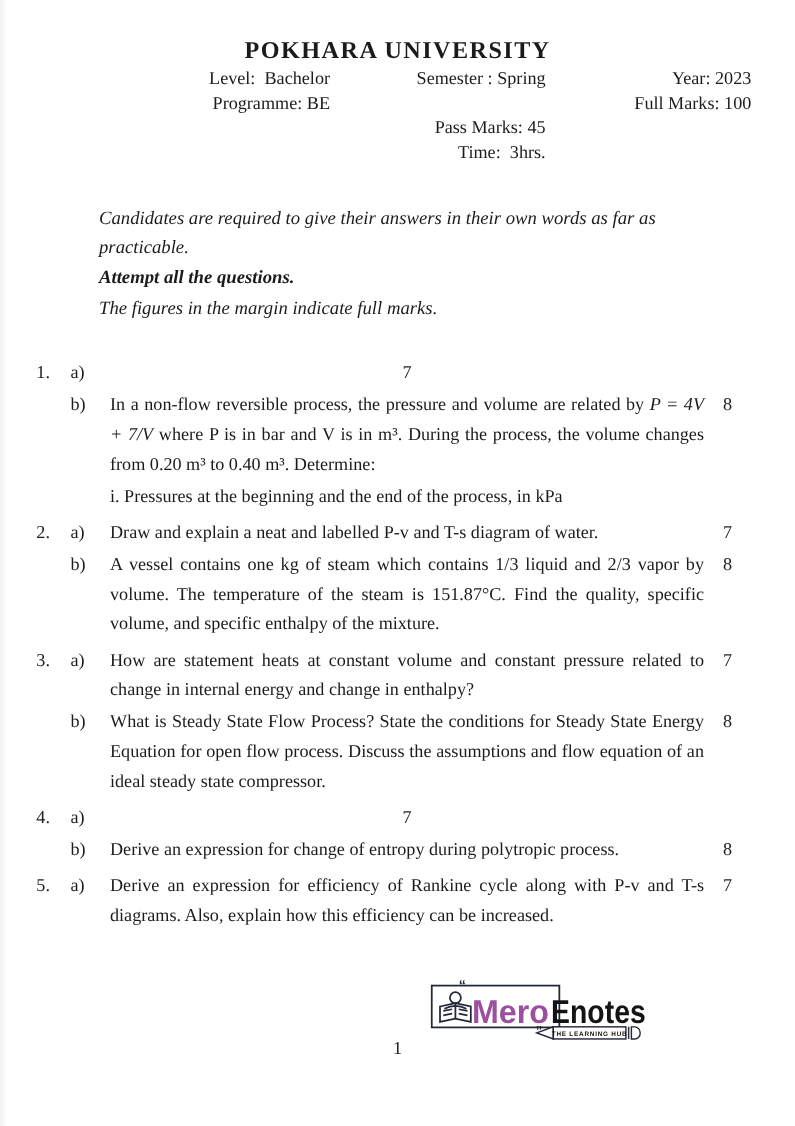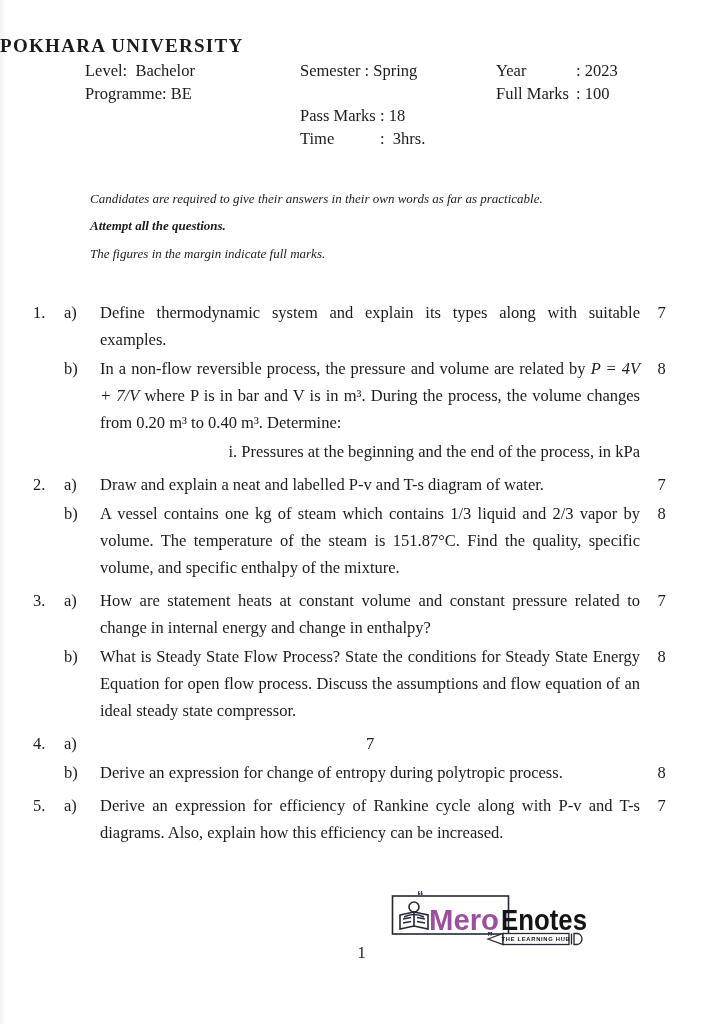--- a/index.html
+++ b/index.html
@@ -12,60 +12,61 @@
   }
   .page {
     position: relative;
     width: 723px; height: 1024px;
     overflow: hidden;
     background: linear-gradient(90deg, #f2f2f2 0px, #ffffff 6px);
   }
   
   .doc-title {
     margin: 33px 0 1px 0;
-    text-align: left;
+    text-align: center;
     font-weight: bold;
-    font-size: 19px;
+    font-size: 22px;
     letter-spacing: 1.3px;
     line-height: 26px;
   }
   .header-grid {
     margin: 0 40px 0 85px;
     display: grid;
     grid-template-columns: 215px 196px 1fr;
     font-size: 16.5px;
     line-height: 22.5px;
     white-space: pre-wrap;
+    text-align: right;
   }
   .hcell { min-height: 22.5px; }
   .hlbl { display: inline-block; width: 80px; }
   
   .instructions {
     margin: 36px 60px 0 90px;
     width: 565px;
     font-style: italic;
-    font-size: 13px;
+    font-size: 17px;
     line-height: 26px;
   }
   .instructions .instr { margin-top: 2px; }
   .instructions .instr.strong { font-weight: bold; margin-top: 1px; }
   
   .questions { margin: 32px 0 0 33px; font-size: 16.5px; }
   .q { margin-top: 6px; }
   .q-row {
     display: grid;
     grid-template-columns: 31px 36px 540px 43px;
     line-height: 27px;
   }
   .q-row.part-gap { margin-top: 2px; }
   .cell { min-height: 27px; }
   .cell.text { text-align: justify; }
   .cell.marks { text-align: center; }
   .math { font-style: italic; }
-  .subitem { text-align: right; margin-top: 2px; }
+  .subitem { text-align: left; margin-top: 2px; }
   
   .footer { position: absolute; left: 0; top: 886px; width: 723px; height: 100px; }
   .logo { position: absolute; left: 391px; top: 2px; width: 205px; height: 62px; }
   .page-num {
     position: absolute; left: 0; top: 56px; width: 723px;
     text-align: center; font-size: 16.5px; line-height: 22px;
   }
 </style>
 </head>
 <body>
@@ -77,40 +78,39 @@
   <div class="header-grid">
     <div class="hcell">Level:  Bachelor</div>
     <div class="hcell">Semester : Spring</div>
     <div class="hcell"><span class="hlbl">Year</span><span>: 2023</span></div>
 
     <div class="hcell">Programme: BE</div>
     <div class="hcell"></div>
     <div class="hcell"><span class="hlbl">Full Marks</span><span>: 100</span></div>
 
     <div class="hcell"></div>
-    <div class="hcell"><span class="hlbl">Pass Marks</span><span>: 18</span></div>
+    <div class="hcell"><span class="hlbl">Pass Marks</span><span>: 45</span></div>
 
     <div class="hcell"></div>
     <div class="hcell"></div>
     <div class="hcell"><span class="hlbl">Time</span><span>:  3hrs.</span></div>
   </div>
 
   <div class="instructions">
     <div class="instr">Candidates are required to give their answers in their own words as far as practicable.</div>
     <div class="instr strong">Attempt all the questions.</div>
     <div class="instr">The figures in the margin indicate full marks.</div>
   </div>
 
   <div class="questions">
 
     <div class="q">
       <div class="q-row">
         <div class="cell num">1.</div>
         <div class="cell letter">a)</div>
-        <div class="cell text">Define thermodynamic system and explain its types along with suitable examples.</div>
         <div class="cell marks">7</div>
       </div>
       <div class="q-row part-gap">
         <div class="cell num"></div>
         <div class="cell letter">b)</div>
         <div class="cell text">
           <span>In a non-flow reversible process, the pressure and volume are related by </span><span class="math">P = 4V + 7/V</span><span> where P is in bar and V is in m³. During the process, the volume changes from 0.20 m³ to 0.40 m³. Determine:</span>
           <div class="subitem">i. Pressures at the beginning and the end of the process, in kPa</div>
         </div>
         <div class="cell marks">8</div>

